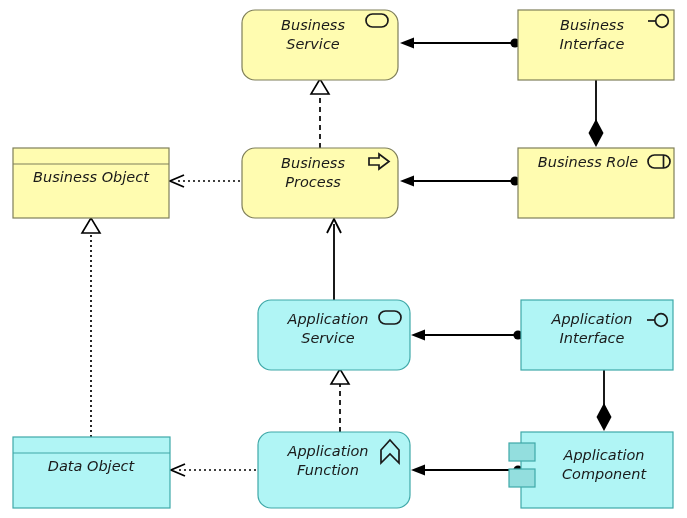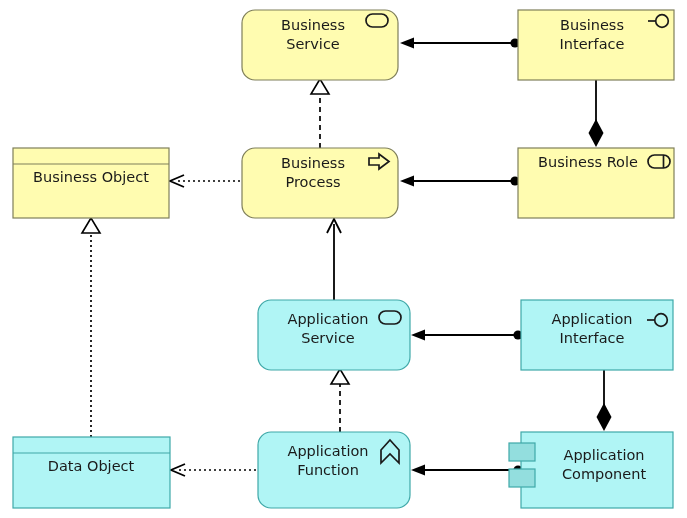--- a/index.html
+++ b/index.html
@@ -10,20 +10,21 @@
   body {
     width: 687px;
     height: 518px;
     overflow: hidden;
     font-family: "DejaVu Sans", sans-serif;
   }
   #diagram-root {
     position: relative;
     width: 687px;
     height: 388px;
+    font-style: italic;
   }
   svg#archimate-svg {
     display: block;
     width: 687px;
     height: 518px;
   }
   .node-shape {
     stroke: #7f7f5a;
     stroke-width: 1.2;
   }

